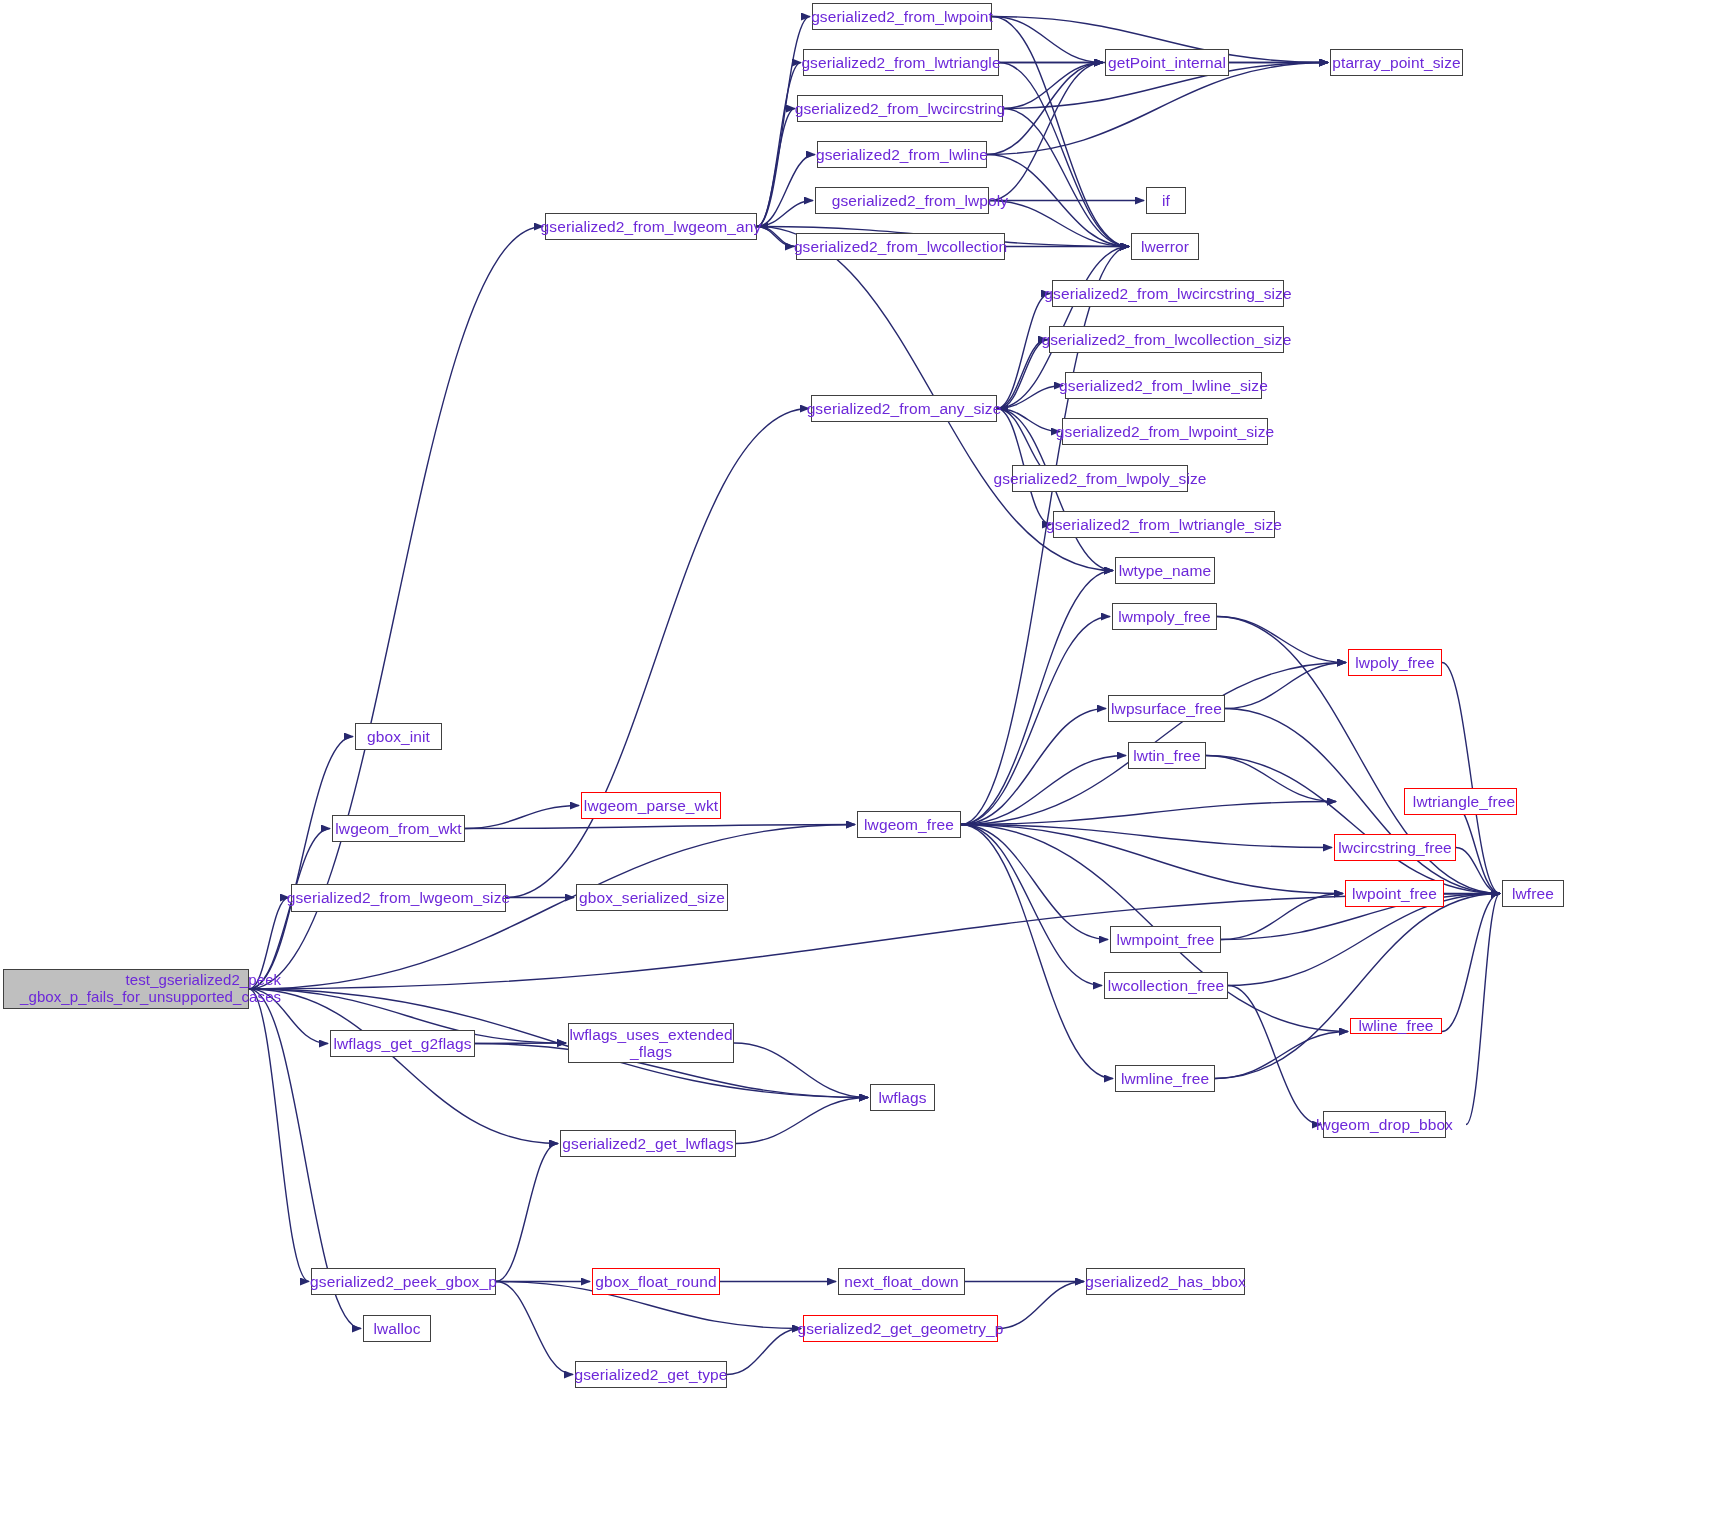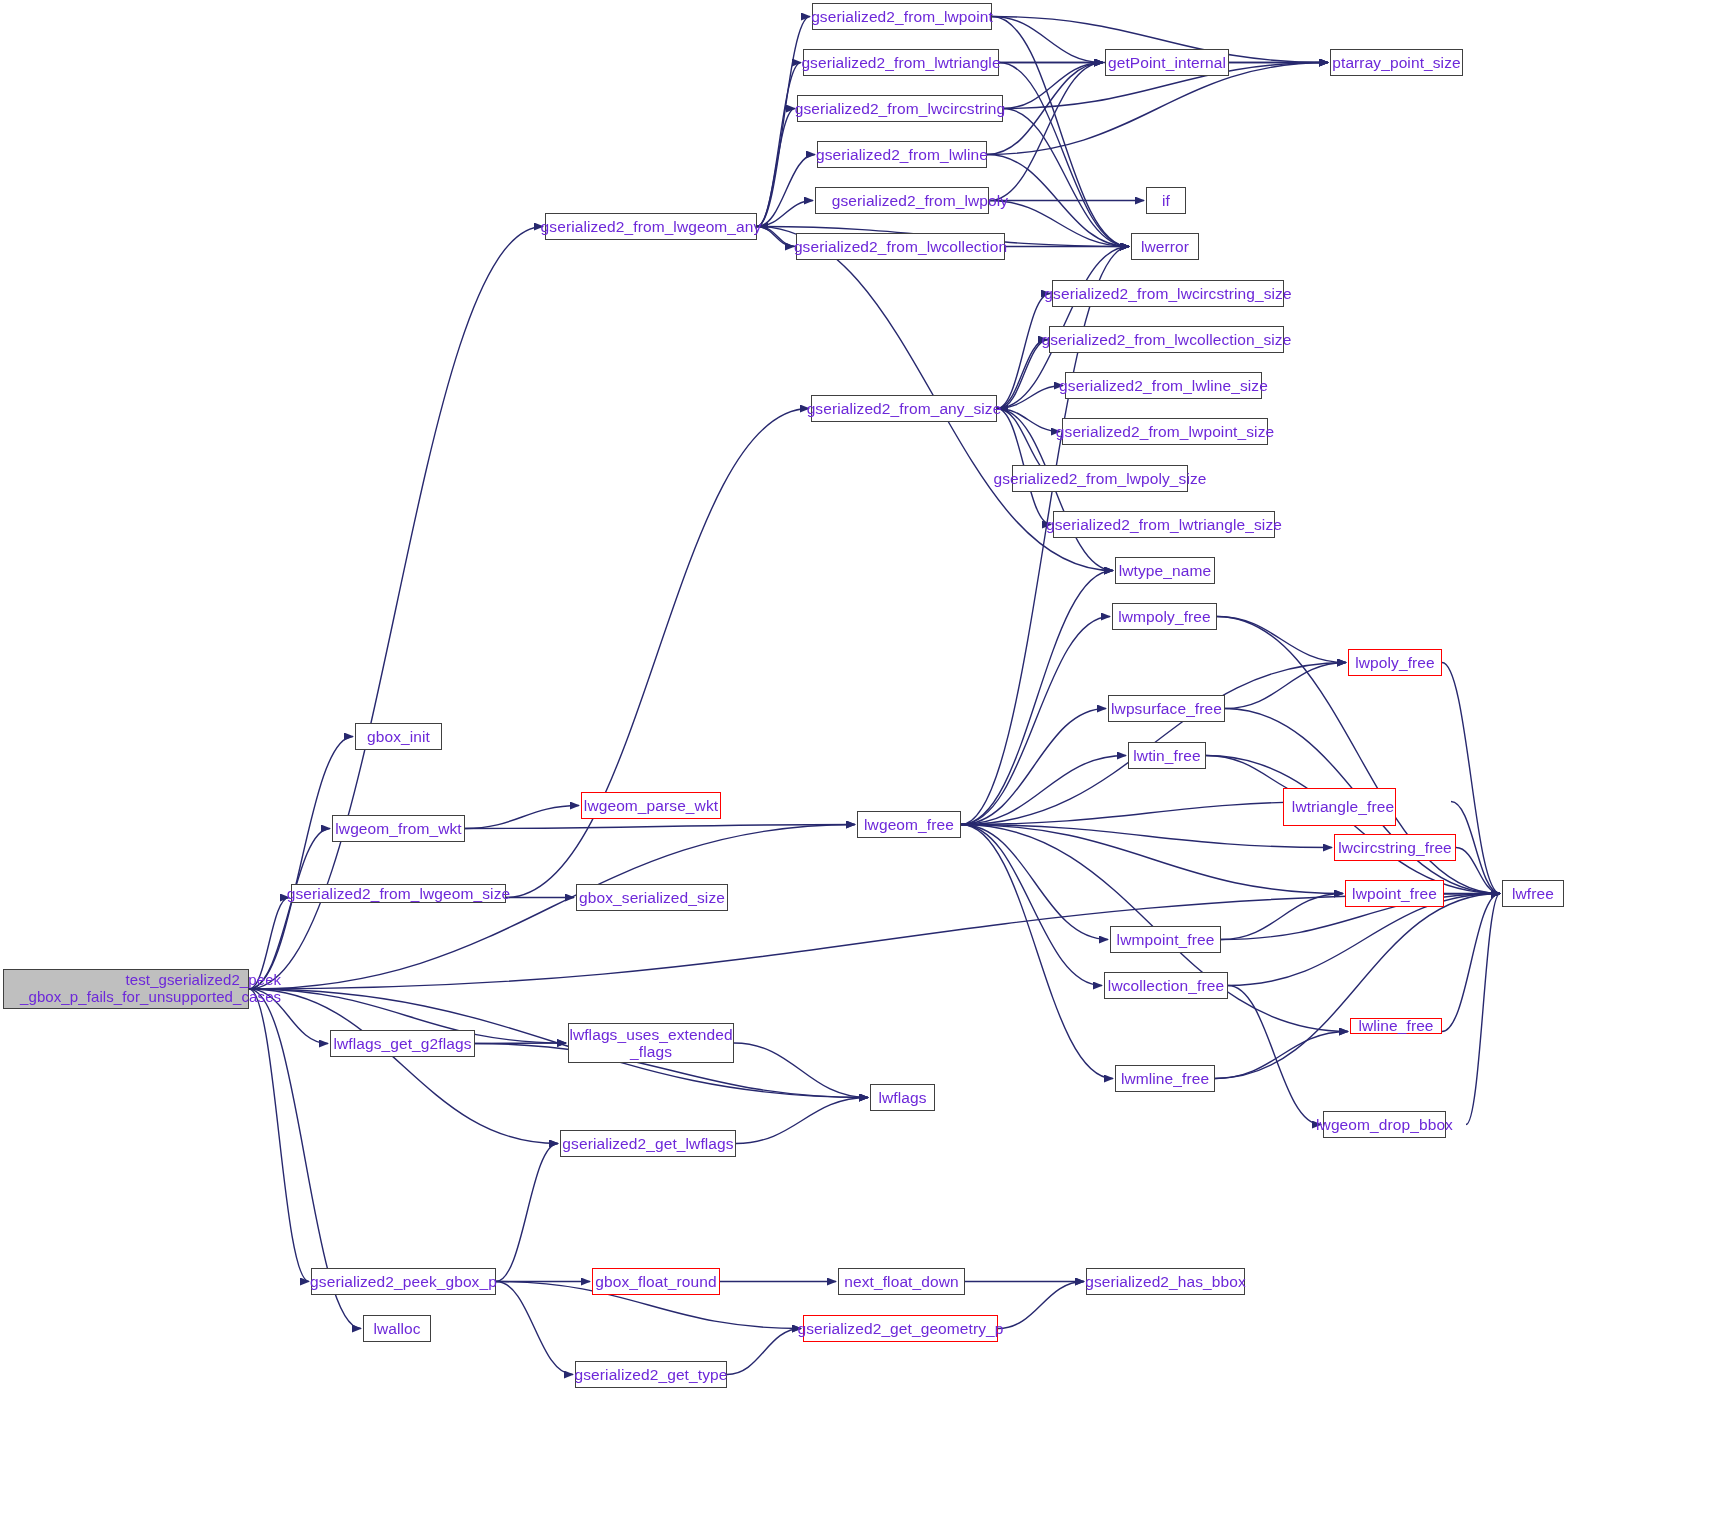--- a/index.html
+++ b/index.html
@@ -158,21 +158,21 @@
         <path d="M1466,1124.5 C1481.3,1124.5 1484.7,893.5 1500,893.5" marker-end="url(#arrow)" stroke="#27286e"></path>
         <path d="M1228,985.5 C1269.85,985.5 1279.15,1124.5 1321,1124.5" marker-end="url(#arrow)" stroke="#27286e"></path>
       </g>
   </svg>
   <div id="nodes">
       <div class="node current" style="left: 3px; top: 969px; width: 246px; height: 40px;">test_gserialized2_peek
 _gbox_p_fails_for_unsupported_cases</div>
       <div class="node" style="left: 355px; top: 723px; width: 87px; height: 27px;">gbox_init</div>
       <div class="node" style="left: 332px; top: 815px; width: 133px; height: 27px;">lwgeom_from_wkt</div>
       <div class="node red" style="left: 581px; top: 792px; width: 140px; height: 27px;">lwgeom_parse_wkt</div>
-      <div class="node" style="left: 291px; top: 884px; width: 215px; height: 19px;">gserialized2_from_lwgeom_size</div>
+      <div class="node" style="left: 291px; top: 884px; width: 215px; height: 28px;">gserialized2_from_lwgeom_size</div>
       <div class="node" style="left: 576px; top: 884px; width: 152px; height: 27px;">gbox_serialized_size</div>
       <div class="node" style="left: 330px; top: 1030px; width: 145px; height: 27px;">lwflags_get_g2flags</div>
       <div class="node" style="left: 568px; top: 1023px; width: 166px; height: 40px;">lwflags_uses_extended
 _flags</div>
       <div class="node" style="left: 870px; top: 1084px; width: 65px; height: 27px;">lwflags</div>
       <div class="node" style="left: 560px; top: 1130px; width: 176px; height: 27px;">gserialized2_get_lwflags</div>
       <div class="node" style="left: 311px; top: 1268px; width: 185px; height: 27px;">gserialized2_peek_gbox_p</div>
       <div class="node" style="left: 363px; top: 1315px; width: 68px; height: 27px;">lwalloc</div>
       <div class="node red" style="left: 592px; top: 1268px; width: 128px; height: 27px;">gbox_float_round</div>
       <div class="node" style="left: 838px; top: 1268px; width: 127px; height: 27px;">next_float_down</div>
@@ -195,21 +195,21 @@
       <div class="node" style="left: 1049px; top: 326px; width: 235px; height: 27px;">gserialized2_from_lwcollection_size</div>
       <div class="node" style="left: 1065px; top: 372px; width: 197px; height: 27px;">gserialized2_from_lwline_size</div>
       <div class="node" style="left: 1062px; top: 418px; width: 206px; height: 27px;">gserialized2_from_lwpoint_size</div>
       <div class="node" style="left: 1012px; top: 465px; width: 176px; height: 27px;">gserialized2_from_lwpoly_size</div>
       <div class="node" style="left: 1053px; top: 511px; width: 222px; height: 27px;">gserialized2_from_lwtriangle_size</div>
       <div class="node" style="left: 1115px; top: 557px; width: 100px; height: 27px;">lwtype_name</div>
       <div class="node" style="left: 1112px; top: 603px; width: 105px; height: 27px;">lwmpoly_free</div>
       <div class="node red" style="left: 1348px; top: 649px; width: 94px; height: 27px;">lwpoly_free</div>
       <div class="node" style="left: 1108px; top: 695px; width: 117px; height: 27px;">lwpsurface_free</div>
       <div class="node" style="left: 1128px; top: 742px; width: 78px; height: 27px;">lwtin_free</div>
-      <div class="node red" style="left: 1283px; top: 788px; width: 113px; height: 38px; padding-left: 12px;">lwtriangle_free</div>
+      <div class="node red" style="left: 1404px; top: 788px; width: 113px; height: 27px; padding-left: 12px;">lwtriangle_free</div>
       <div class="node" style="left: 857px; top: 811px; width: 104px; height: 27px;">lwgeom_free</div>
       <div class="node red" style="left: 1334px; top: 834px; width: 122px; height: 27px;">lwcircstring_free</div>
       <div class="node red" style="left: 1345px; top: 880px; width: 99px; height: 27px;">lwpoint_free</div>
       <div class="node" style="left: 1502px; top: 880px; width: 62px; height: 27px;">lwfree</div>
       <div class="node" style="left: 1110px; top: 926px; width: 111px; height: 27px;">lwmpoint_free</div>
       <div class="node" style="left: 1104px; top: 972px; width: 124px; height: 27px;">lwcollection_free</div>
       <div class="node red" style="left: 1350px; top: 1018px; width: 92px; height: 16px;">lwline_free</div>
       <div class="node" style="left: 1115px; top: 1065px; width: 100px; height: 27px;">lwmline_free</div>
       <div class="node" style="left: 1323px; top: 1111px; width: 123px; height: 27px;">lwgeom_drop_bbox</div>
     </div>

